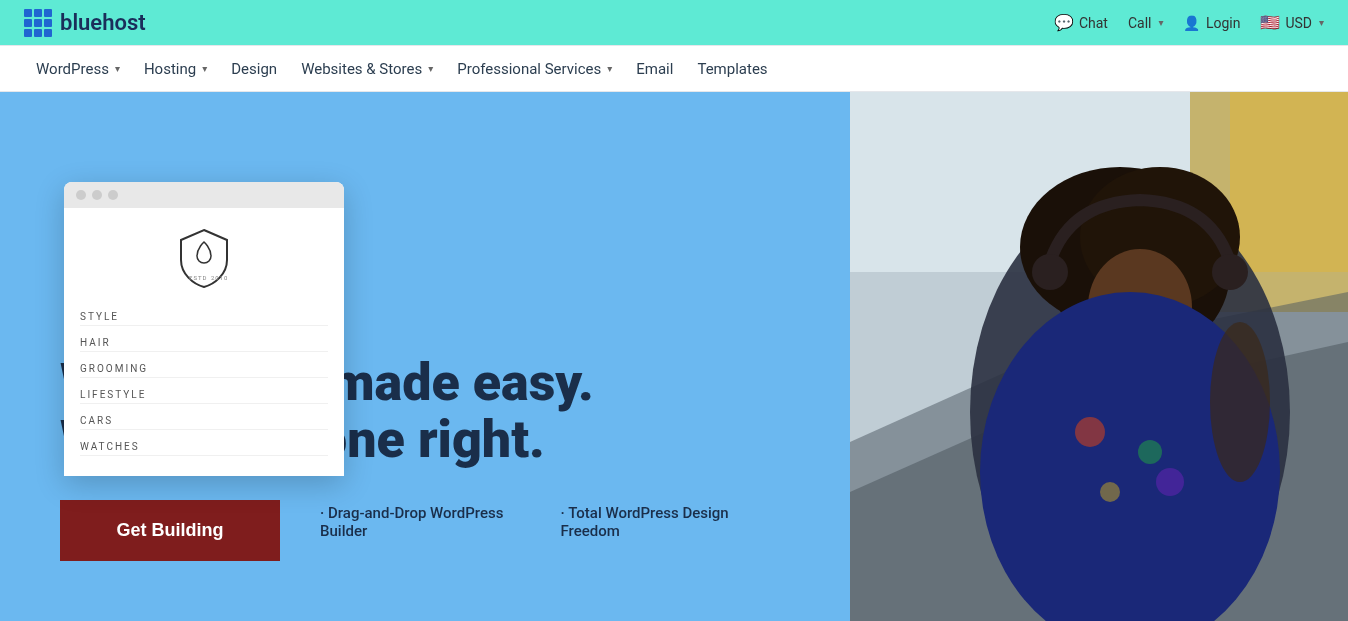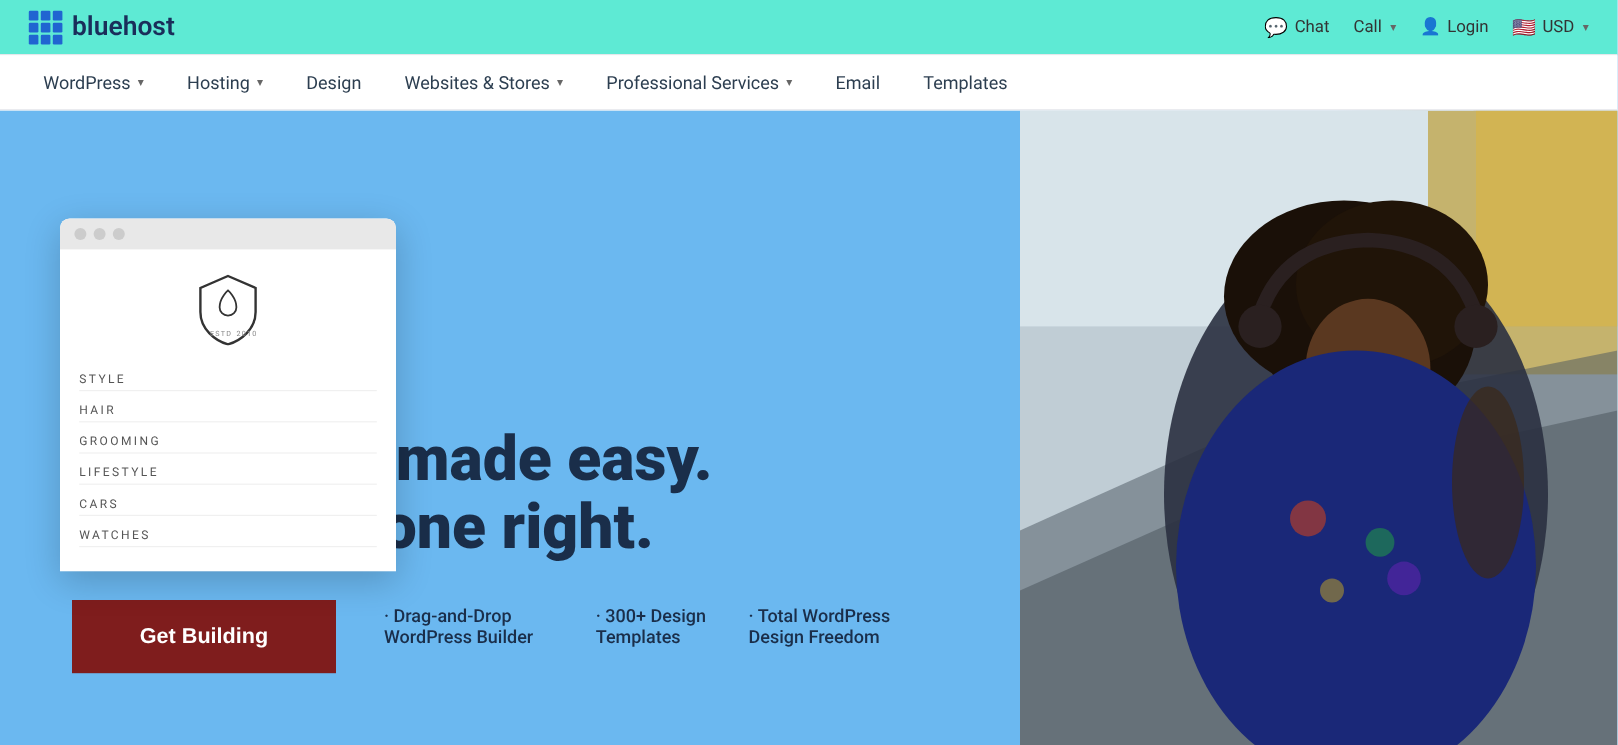--- a/index.html
+++ b/index.html
@@ -56,21 +56,21 @@
     .flag-icon { font-size: 16px; }
 
     
     .nav-bar {
       display: flex;
       align-items: center;
       padding: 0 24px;
       height: 46px;
       background: #fff;
       border-bottom: 1px solid #e5e7eb;
-      gap: 12px;
+      gap: 0;
     }
     .nav-item {
       display: flex;
       align-items: center;
       gap: 4px;
       padding: 0 12px;
       height: 46px;
       font-size: 15px;
       color: #2c3e50;
       cursor: pointer;
@@ -139,21 +139,21 @@
     .hero-bullet {
       font-size: 15px;
       color: #1a2e4a;
       font-weight: 500;
     }
 
     
     .mock-browser {
       position: absolute;
       top: 90px;
-      left: 50px;
+      left: 64px;
       width: 280px;
       background: #fff;
       border-radius: 8px 8px 0 0;
       box-shadow: 0 8px 30px rgba(0,0,0,0.2);
       overflow: hidden;
       z-index: 10;
     }
     .mock-browser-bar {
       background: #e8e8e8;
       padding: 8px 12px;
@@ -292,21 +292,20 @@
 </nav>
 
 <div class="hero">
 
   <div class="hero-left">
     <h1 class="hero-heading">WordPress made easy. Websites done right.</h1>
     <div class="hero-cta-row">
       <button class="cta-button">Get Building</button>
       <div class="hero-bullets">
         <span class="hero-bullet">· Drag-and-Drop WordPress Builder</span>
-        <span class="hero-bullet">· 300+ Design Templates</span>
         <span class="hero-bullet">· Total WordPress Design Freedom</span>
       </div>
     </div>
 
     <div class="mock-browser">
       <div class="mock-browser-bar">
         <div class="mock-browser-dot"></div>
         <div class="mock-browser-dot"></div>
         <div class="mock-browser-dot"></div>
       </div>

